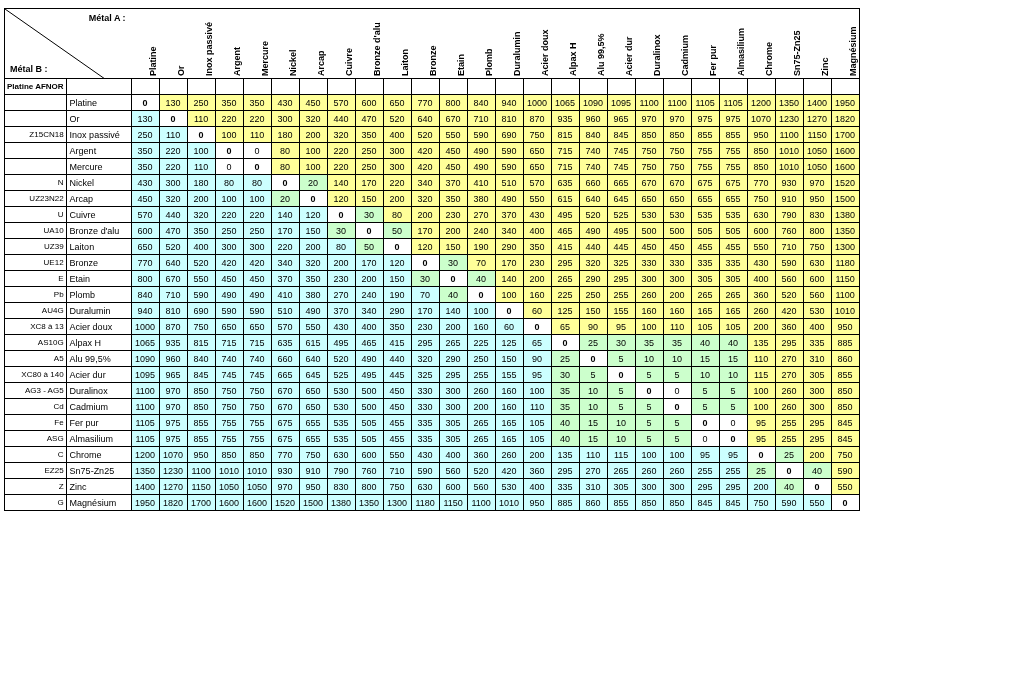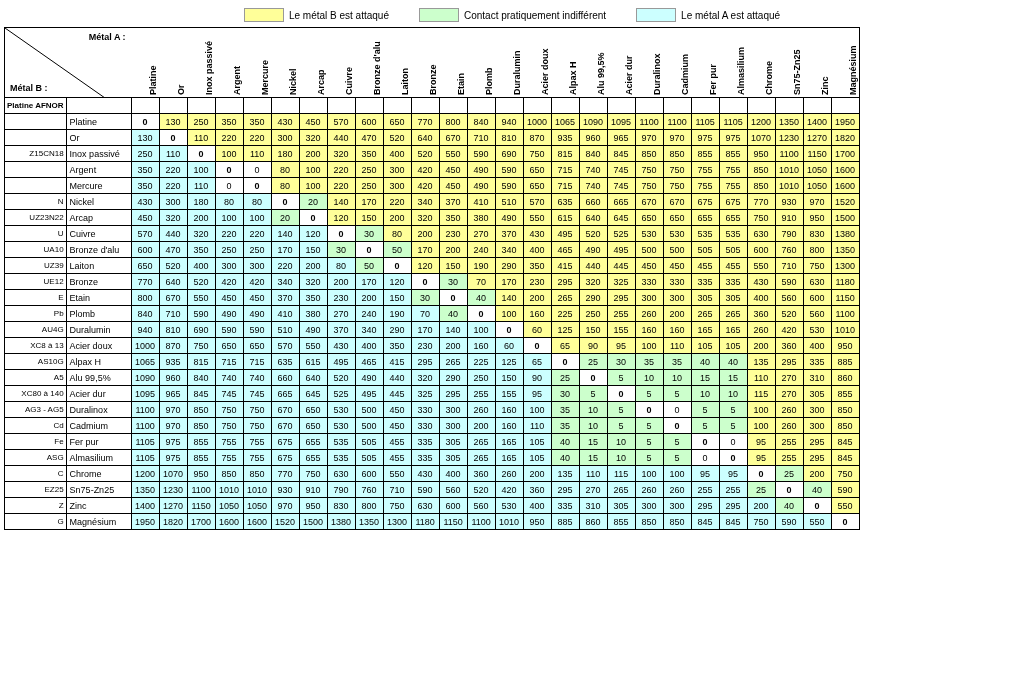--- a/index.html
+++ b/index.html
@@ -76,34 +76,20 @@
       padding: 2px 1px;
       min-width: 28px;
     }
   </style>
 </head>
 <body>
 
 <div class="page-wrapper">
 
 
-  <div class="legend-row">
-    <div class="legend-item">
-      <div class="legend-box legend-yellow"></div>
-      <span>Le métal B est attaqué</span>
-    </div>
-    <div class="legend-item">
-      <div class="legend-box legend-green"></div>
-      <span>Contact pratiquement indifférent</span>
-    </div>
-    <div class="legend-item">
-      <div class="legend-box legend-cyan"></div>
-      <span>Le métal A est attaqué</span>
-    </div>
-  </div>
 
   <div class="table-container">
     <table id="main-table">
     <thead>
           <tr>
             <th rowspan="2" colspan="2" style="position: relative; min-width: 100px; height: 70px; vertical-align: top; border: 1px solid rgb(0, 0, 0);">
   <svg width="100" height="70" style="position:absolute;top:0;left:0;">
     <line x1="0" y1="0" x2="100" y2="70" stroke="black" stroke-width="1"></line>
   </svg>
   <span style="position:absolute;top:4px;right:5px;font-size:9px;font-weight:bold;">Métal A :</span>

